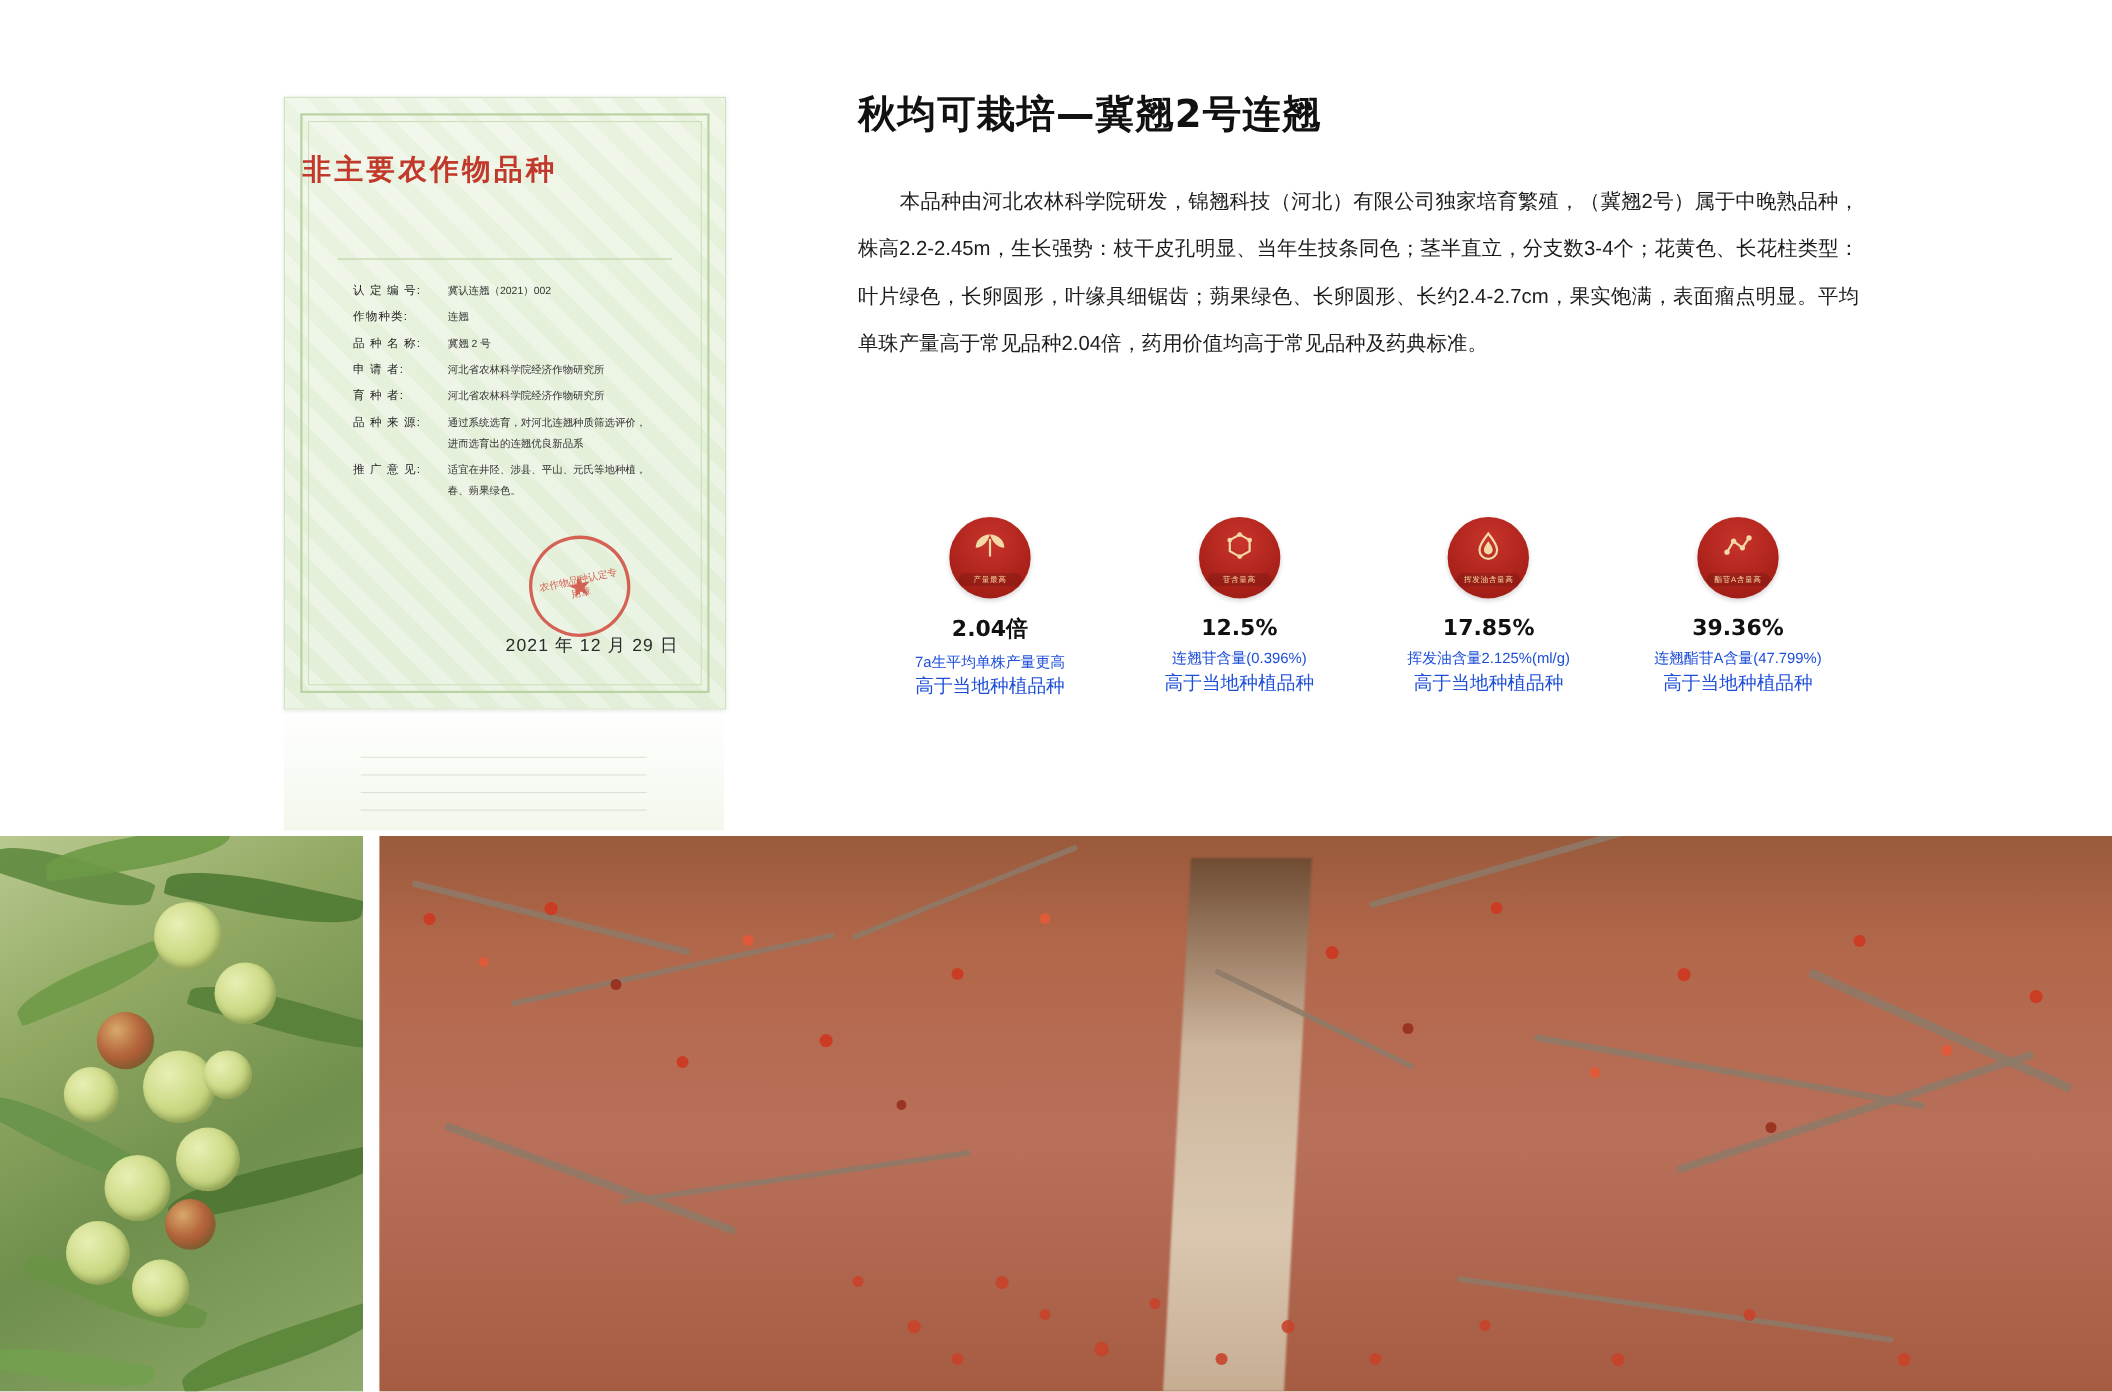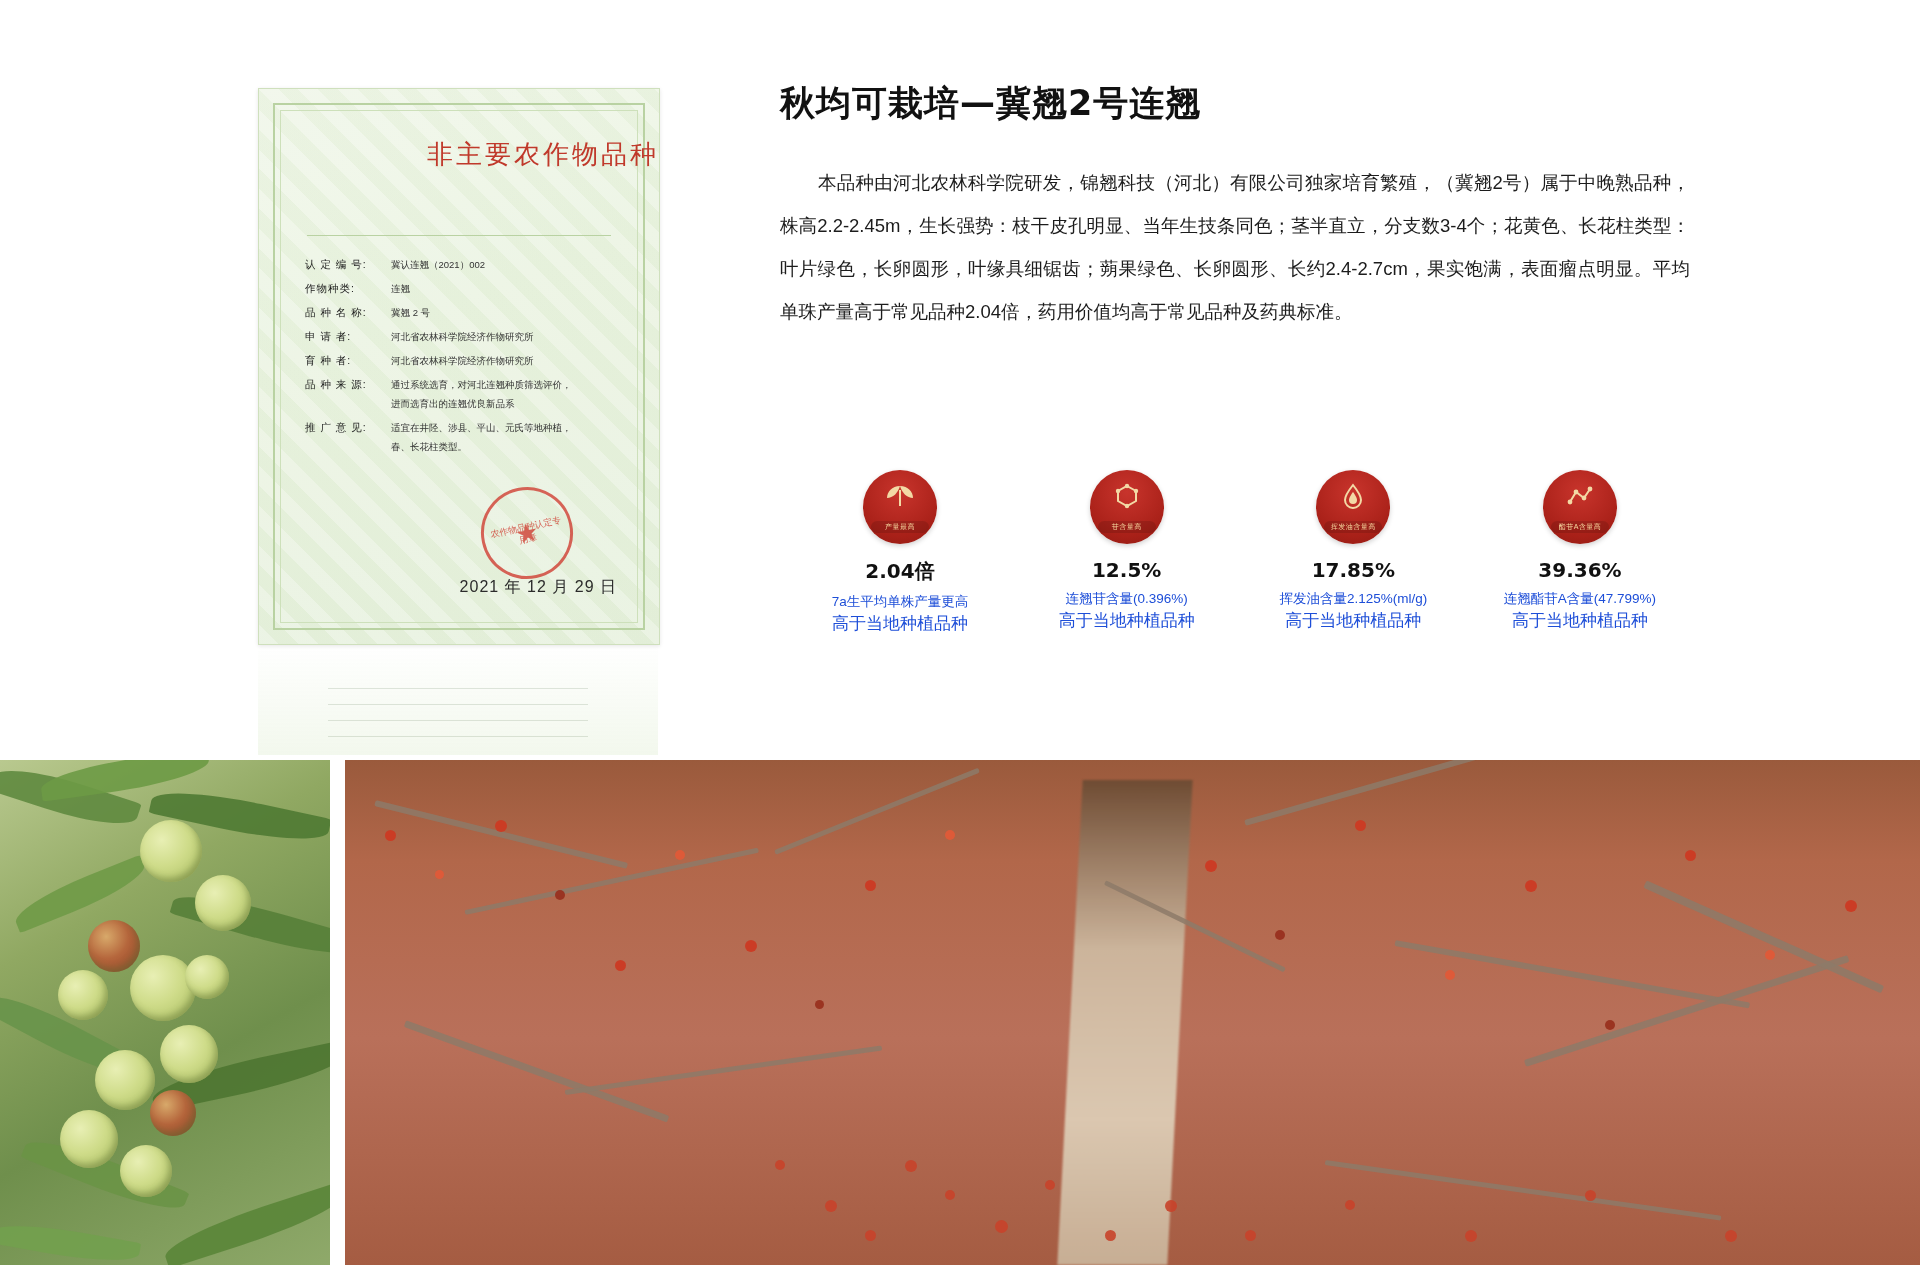--- a/index.html
+++ b/index.html
@@ -36,37 +36,37 @@
     content:"";position:absolute;left:5px;top:5px;right:5px;bottom:5px;
     border:1px solid #cde0ba;
   }
   .cert .wm{
     position:absolute;inset:0;
     background:
       repeating-linear-gradient(45deg, rgba(255,255,255,.45) 0 14px, rgba(210,230,195,.18) 14px 28px);
     opacity:.55;
   }
   .cert-title{
-    position:absolute;left:4px;right:0;top:48px;text-align:right;
-    color:#c0392b;font-size:26px;font-weight:normal;letter-spacing:3px;
+    position:absolute;left:16px;right:0;top:48px;text-align:left;
+    color:#c0392b;font-size:26px;font-weight:bold;letter-spacing:3px;
     font-family:"DejaVu Sans", sans-serif;
   }
   .cert-title2{
     position:absolute;left:0;right:0;top:98px;text-align:center;
     color:#c0392b;font-size:24px;font-weight:bold;letter-spacing:6px;
     font-family:"DejaVu Sans", sans-serif;
   }
   .cert-rule{
     position:absolute;left:48px;right:48px;top:146px;height:1px;background:#b9d2a2;
   }
   .cert-fields{
     position:absolute;left:46px;right:40px;top:168px;
   }
   .cfield{display:flex;margin-bottom:9px;font-size:10.5px;color:#2b2b2b;line-height:15px;}
-  .cfield .lbl{width:86px;flex:none;letter-spacing:1px;color:#1d1d1d;font-size:10.5px;}
+  .cfield .lbl{width:86px;flex:none;letter-spacing:1px;color:#1d1d1d;font-size:10.5px;margin-left:16px;}
   .cfield .val{flex:1;color:#333;font-size:9.5px;}
   .cfield .val .l2{display:block;margin-top:4px;}
   .seal{
     position:absolute;left:222px;top:398px;width:86px;height:86px;border-radius:50%;
     border:3px solid #cf3a2e;opacity:.78;
     display:flex;align-items:center;justify-content:center;
     color:#cf3a2e;font-size:9px;text-align:center;line-height:12px;
     transform:rotate(-12deg);
   }
   .seal .star{position:absolute;left:50%;top:50%;transform:translate(-50%,-50%);font-size:26px;color:#cf3a2e;}
@@ -191,21 +191,21 @@
           <div class="lbl">品 种 来 源:</div>
           <div class="val">
             <span>通过系统选育，对河北连翘种质筛选评价，</span>
             <span class="l2">进而选育出的连翘优良新品系</span>
           </div>
         </div>
         <div class="cfield">
           <div class="lbl">推 广 意 见:</div>
           <div class="val">
             <span>适宜在井陉、涉县、平山、元氏等地种植，</span>
-            <span class="l2">春、长花柱类型。</span>
+            <span class="l2">春、蒴果绿色。</span>
           </div>
         </div>
       </div>
 
       <div class="seal">
         <span class="star">★</span>
         <span class="t">农作物品种认定专用章</span>
       </div>
       <div class="cert-date">2021 年 12 月 29 日</div>
     </div>

